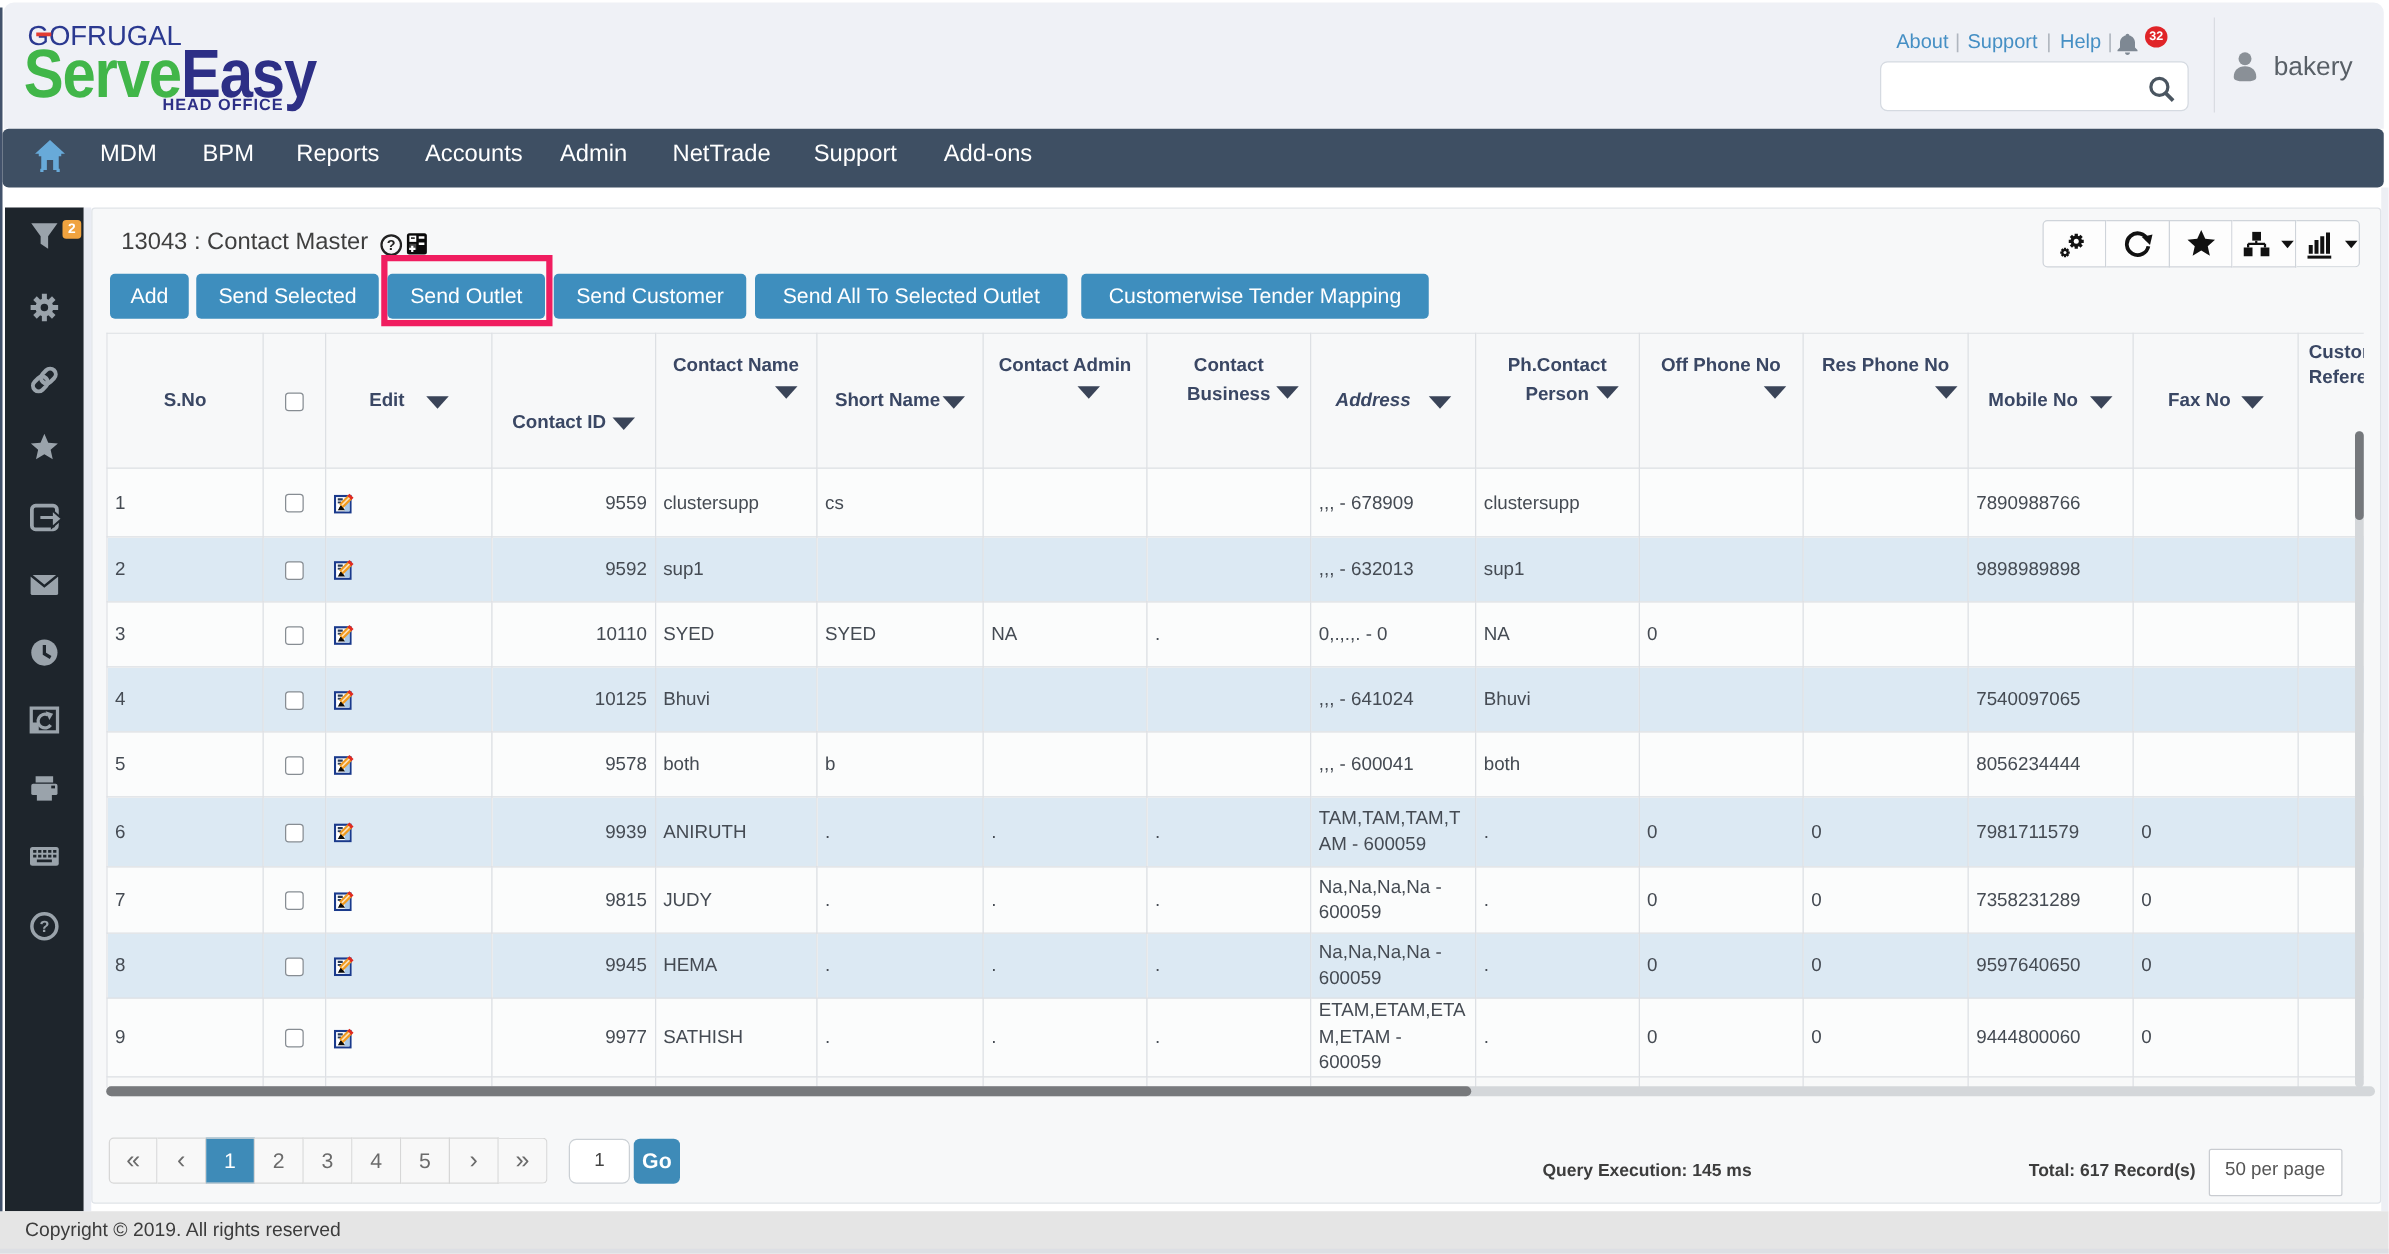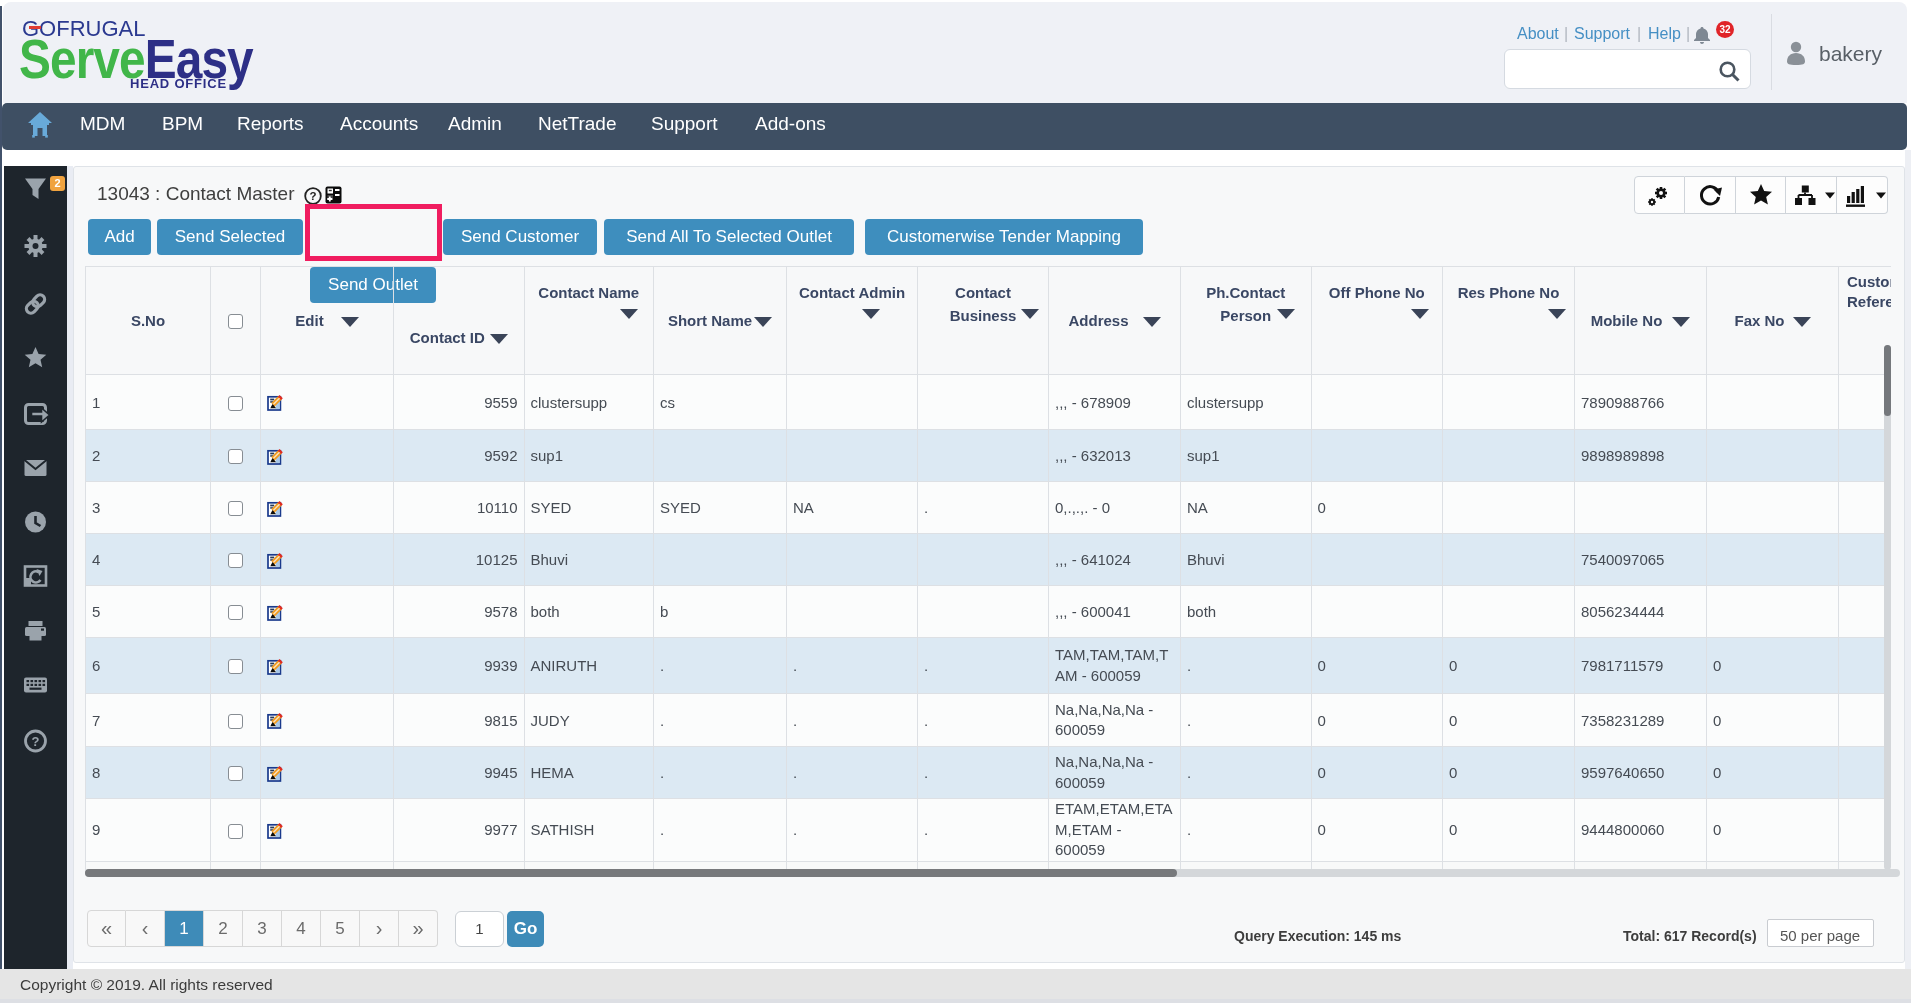--- a/index.html
+++ b/index.html
@@ -61,21 +61,21 @@
 
 #pager { left:87px; top:910px; height:37px; }
 .pg { position:absolute; top:0; width:39px; height:37px; border:1px solid #d7d7d7; border-left:none; background:#f8f8f8; text-align:center; line-height:35px; font-size:17px; color:#6b6b6b; }
 .pg.first { border-left:1px solid #d7d7d7; border-radius:4px 0 0 4px; }
 .pg.last { border-radius:0 4px 4px 0; }
 .pg.active { background:#3e8bb8; color:#fff; }
 #goinput { left:455px; top:911px; width:49px; height:36px; background:#fff; border:1px solid #cbd0d5; border-radius:6px; text-align:center; line-height:34px; font-size:15px; color:#444; }
 #gobtn { left:507px; top:911px; width:37px; height:36px; background:#3e8bb8; border-radius:5px; color:#fff; font-weight:bold; font-size:17px; text-align:center; line-height:36px; }
 #query { left:1234px; top:928px; font-size:14px; font-weight:bold; color:#3d3d3d; }
 #total { left:1623px; top:928px; font-size:14px; font-weight:bold; color:#3d3d3d; }
-#perpage { left:1767px; top:919px; width:107px; height:28px; background:#fff; border:1px solid #c9ccd1; border-radius:2px; font-size:15px; color:#555; line-height:32px; padding-left:12px; }
+#perpage { left:1767px; top:919px; width:107px; height:38px; background:#fff; border:1px solid #c9ccd1; border-radius:2px; font-size:15px; color:#555; line-height:32px; padding-left:12px; }
 
 #footer { left:0; top:969px; width:1911px; height:34px; background:#e5e5e5; }
 #footer div { position:absolute; left:20px; top:7px; font-size:15.5px; color:#3c3c3c; }
 #footeredge { left:0; top:999px; width:1911px; height:4px; background:#dddfe4; }
 </style>
 </head>
 <body>
 <div class="abs" id="band"></div>
 <div class="abs" id="leftline"></div>
 <div class="abs" id="logo-gofrugal">GOFRUGAL</div>
@@ -202,21 +202,21 @@
     <rect x="2.5" y="2.5" width="5.5" height="5" fill="#fff"></rect>
     <rect x="3.8" y="3.8" width="3" height="1.4" fill="#333"></rect>
     <rect x="10" y="3" width="4.5" height="2" fill="#fff"></rect>
     <rect x="10" y="8" width="4.5" height="2" fill="#fff"></rect>
     <rect x="2.5" y="9" width="5.5" height="5" fill="#fff" opacity="0.25"></rect>
     <path d="M4.8,10.5 L4.8,15.5 M2.3,13 L7.3,13" stroke="#fff" stroke-width="1.8"></path>
   </svg>
 <div class="abs" id="pinkrect"></div>
 <div class="abs btn" style="left:88px; width:63px;">Add</div>
 <div class="abs btn" style="left:157px; width:146px;">Send Selected</div>
-<div class="abs btn" style="left:310px; width:126px;margin-top:48px;">Send Outlet</div>
+<div class="abs btn" style="left:310px; width:126px;">Send Outlet</div>
 <div class="abs btn" style="left:443px; width:154px;">Send Customer</div>
 <div class="abs btn" style="left:604px; width:250px;">Send All To Selected Outlet</div>
 <div class="abs btn" style="left:865px; width:278px;">Customerwise Tender Mapping</div>
 <div class="abs" id="toolbar">
 <div class="tbtn" style="left:0; border-radius:4px 0 0 4px;"></div>
 <div class="tbtn" style="left:50.8px; border-left:none;"></div>
 <div class="tbtn" style="left:101.6px; border-left:none;"></div>
 <div class="tbtn" style="left:152.4px; border-left:none;"></div>
 <div class="tbtn" style="left:203.2px; border-left:none; border-radius:0 4px 4px 0;"></div>
 <svg style="position:absolute; left:0; top:0;" width="254" height="38" viewBox="0 0 254 38" xmlns="http://www.w3.org/2000/svg">
@@ -302,21 +302,21 @@
           </th>
 <th>
             <div class="hlab">Contact Admin</div>
             <span class="caret" style="left:75px; top:42px;"></span>
           </th>
 <th>
             <div class="hlab">Contact<br>Business</div>
             <span class="caret" style="left:103px; top:42px;"></span>
           </th>
 <th>
-            <div class="hf" style="gap:14px;">Address<i></i></div>
+            <div class="hf" style="gap:14px;font-style:italic;">Address<i></i></div>
           </th>
 <th>
             <div class="hlab">Ph.Contact<br>Person</div>
             <span class="caret" style="left:96px; top:42px;"></span>
           </th>
 <th>
             <div class="hlab">Off Phone No</div>
             <span class="caret" style="left:99px; top:42px;"></span>
           </th>
 <th>

